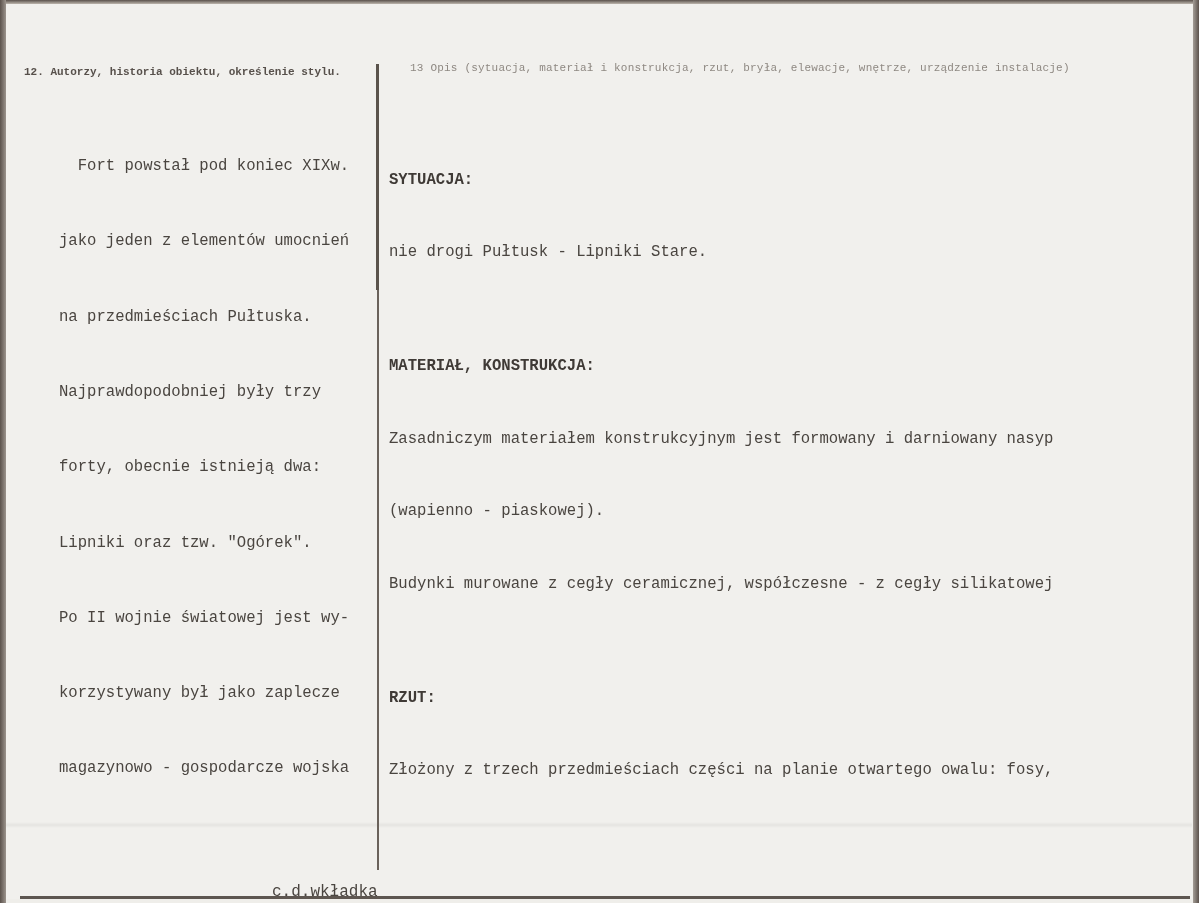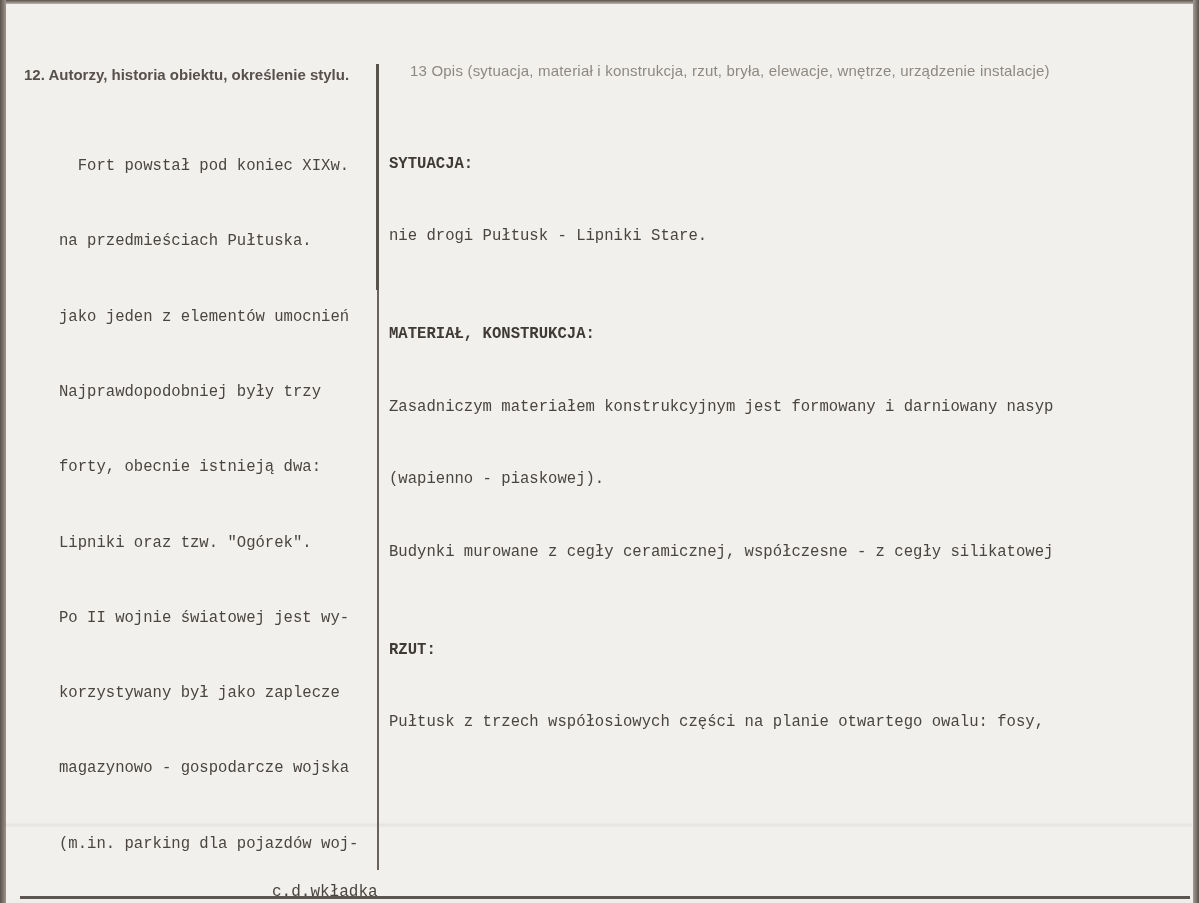--- a/index.html
+++ b/index.html
@@ -29,22 +29,22 @@
     .bottom-rule {
       position: absolute; left: 20px; top: 896px; width: 1170px; height: 3px;
       background: #5d5650;
     }
     .fold {
       position: absolute; left: 6px; top: 822px; width: 1186px; height: 6px;
       background: linear-gradient(to bottom, rgba(0,0,0,0), rgba(0,0,0,0.05), rgba(0,0,0,0));
     }
     .field-label {
       position: absolute;
-      font-family: Liberation Sans, sans-serif;
-      font-size: 15px;
+      font-family: Liberation Mono, monospace;
+      font-size: 11px;
       color: #57504b;
       white-space: nowrap;
     }
     .label-12 { left: 24px; top: 66px; font-weight: bold; }
     .label-13 { left: 410px; top: 62px; color: #8e8882; letter-spacing: 0.2px; }
     .divider {
       position: absolute; left: 376px; top: 64px; width: 3px; height: 226px;
       background: #5a534c;
     }
     .divider2 {
@@ -56,21 +56,21 @@
       font-size: 15.6px; line-height: 25.1px;
       white-space: pre;
     }
     .col-left .line { height: 25.1px; }
     .col-right {
       position: absolute; left: 389px; top: 103px; width: 790px;
       font-size: 15.6px; line-height: 24.3px;
       white-space: pre;
     }
     .col-right .line { height: 24.3px; }
-    .col-right .heading { font-weight: bold; color: #3f3a36; }
+    .col-right .heading { font-weight: bold; color: #3f3a36; margin-top: 16px; }
     .cd-note {
       position: absolute; left: 272px; top: 883px;
       font-size: 16px; line-height: 18px; white-space: pre;
     }
   </style>
 </head>
 <body>
 
 <div class="page"></div>
 <div class="edge-top"></div>
@@ -79,29 +79,28 @@
 <div class="fold"></div>
 
 <div class="field-label label-12">12. Autorzy, historia obiektu, określenie stylu.</div>
 <div class="field-label label-13">13 Opis (sytuacja, materiał i konstrukcja, rzut, bryła, elewacje, wnętrze, urządzenie instalacje)</div>
 
 <div class="divider"></div>
 <div class="divider2"></div>
 
 <div class="col-left">
   <div class="line">  Fort powstał pod koniec XIXw.</div>
+  <div class="line">jako jeden z elementów umocnień</div>
   <div class="line">na przedmieściach Pułtuska.</div>
-  <div class="line">jako jeden z elementów umocnień</div>
   <div class="line">Najprawdopodobniej były trzy</div>
   <div class="line">forty, obecnie istnieją dwa:</div>
   <div class="line">Lipniki oraz tzw. "Ogórek".</div>
   <div class="line">Po II wojnie światowej jest wy-</div>
   <div class="line">korzystywany był jako zaplecze</div>
   <div class="line">magazynowo - gospodarcze wojska</div>
-  <div class="line">(m.in. parking dla pojazdów woj-</div>
   
   
   
   
   
   
   
   
   
   
@@ -124,21 +123,21 @@
 <div class="col-right">
   <div class="line heading">SYTUACJA:</div>
   <div class="line">nie drogi Pułtusk - Lipniki Stare.</div>
 
   <div class="line heading">MATERIAŁ, KONSTRUKCJA:</div>
   <div class="line">Zasadniczym materiałem konstrukcyjnym jest formowany i darniowany nasyp</div>
   <div class="line">(wapienno - piaskowej).</div>
   <div class="line">Budynki murowane z cegły ceramicznej, współczesne - z cegły silikatowej</div>
 
   <div class="line heading">RZUT:</div>
-  <div class="line">Pułtusk z trzech współosiowych części na planie otwartego owalu: fosy,</div>
+  <div class="line">Złożony z trzech przedmieściach części na planie otwartego owalu: fosy,</div>
   
 
   
   
   
   
 
   
   
   

